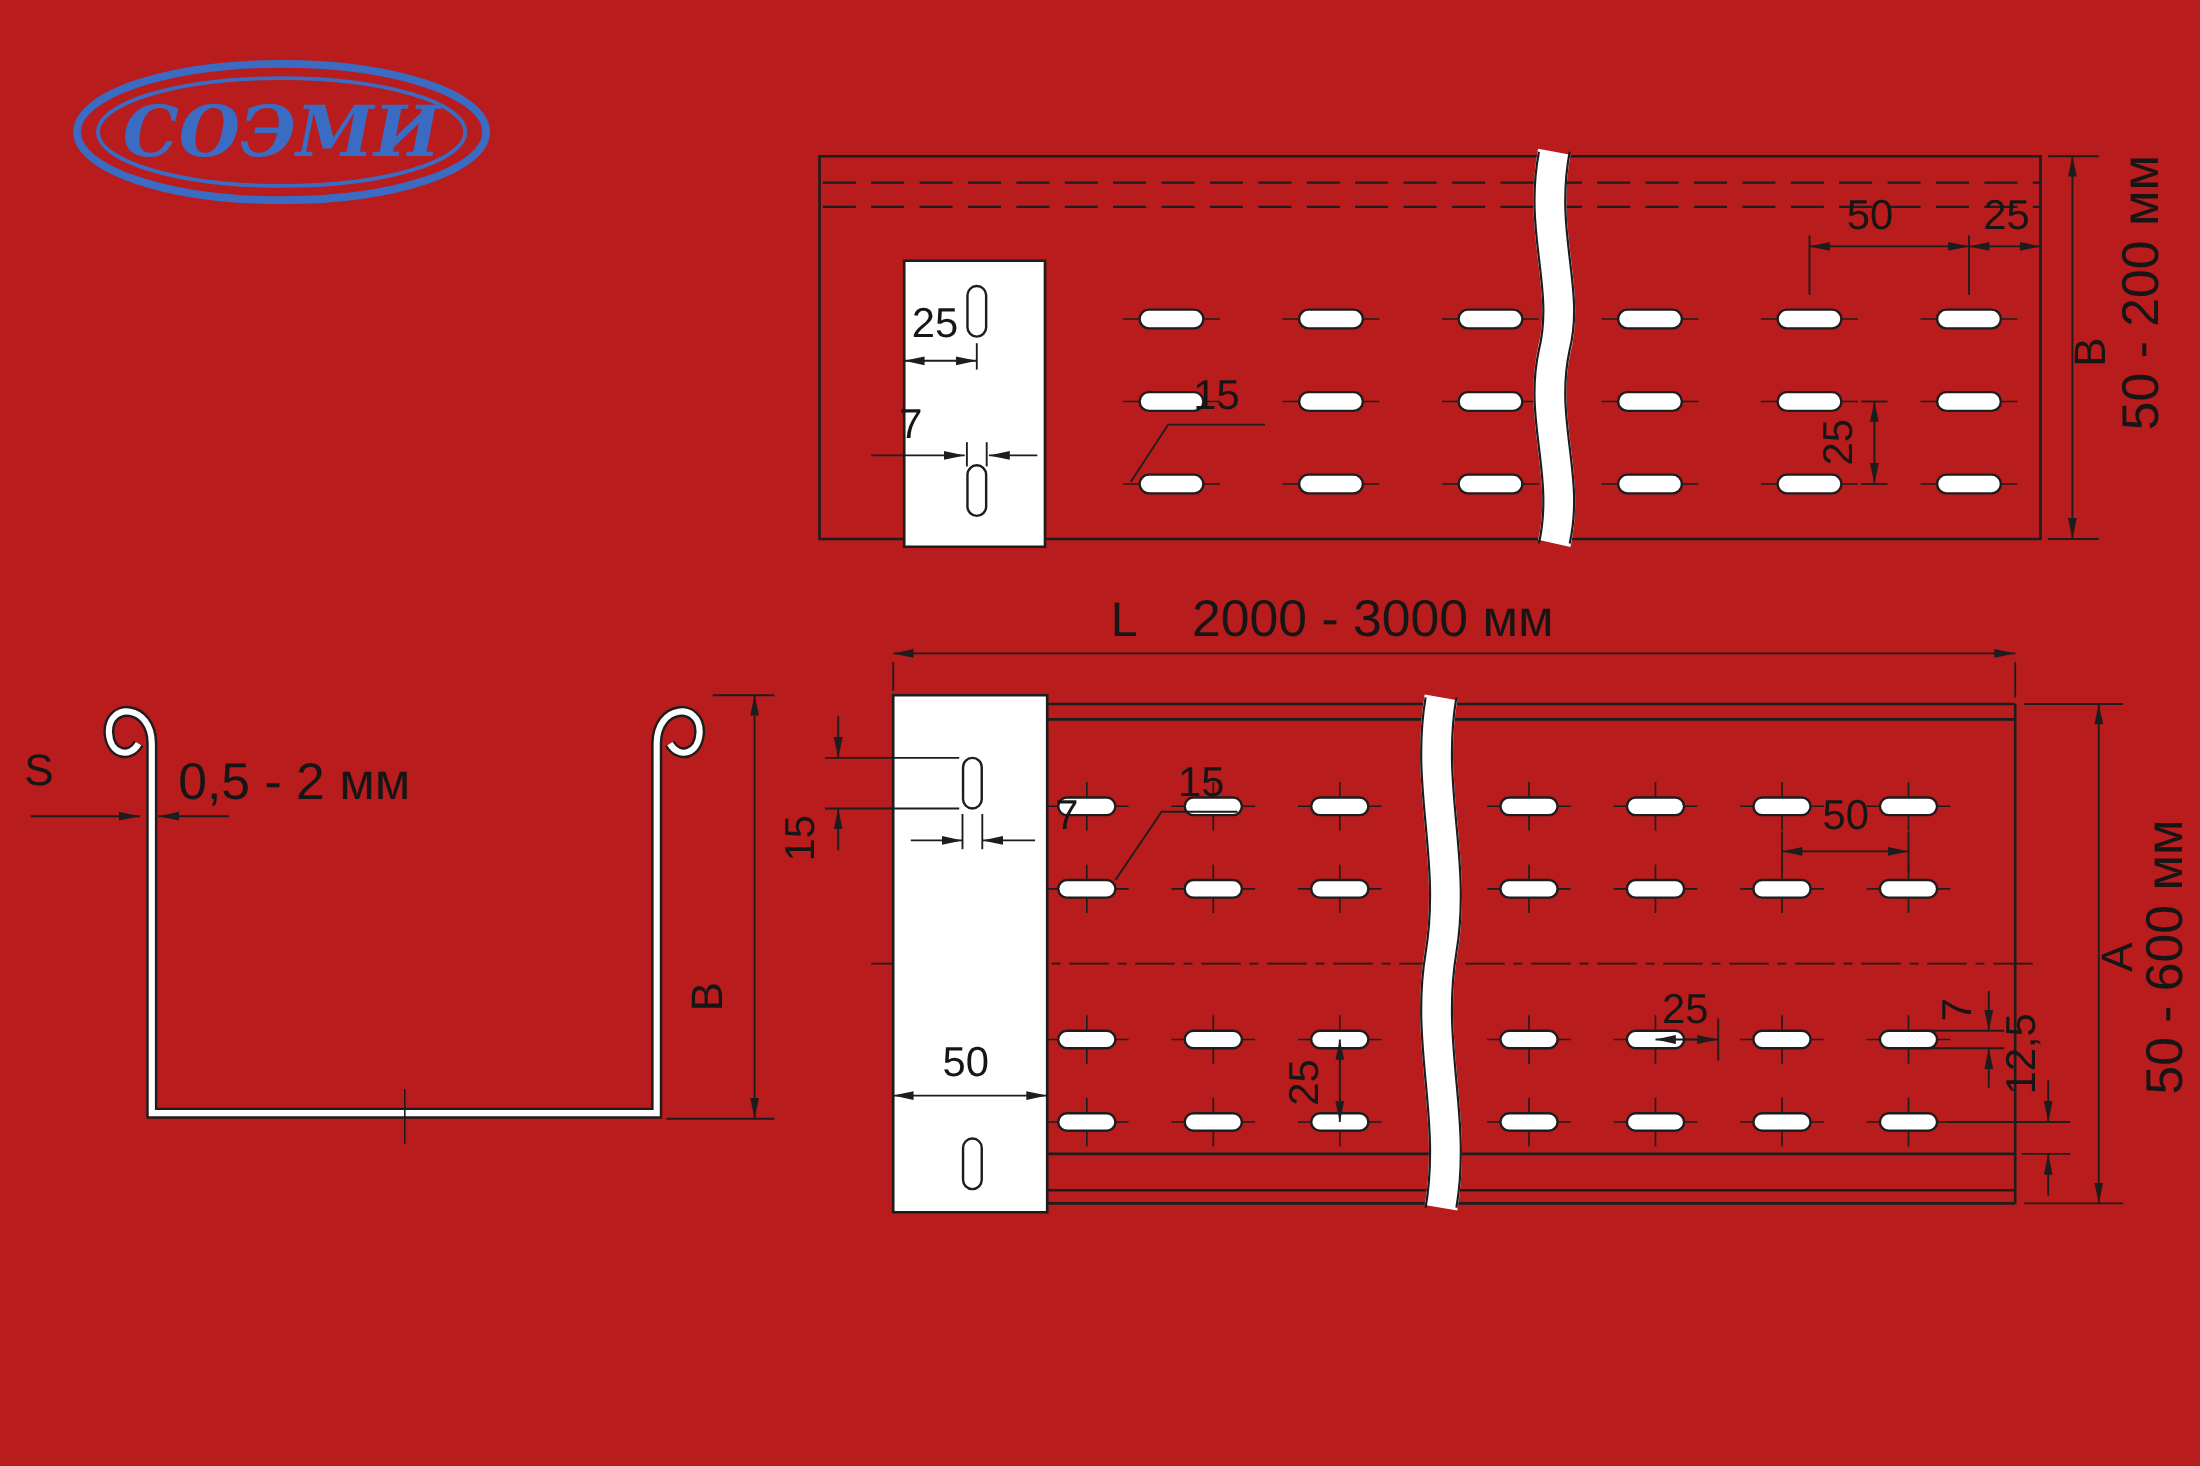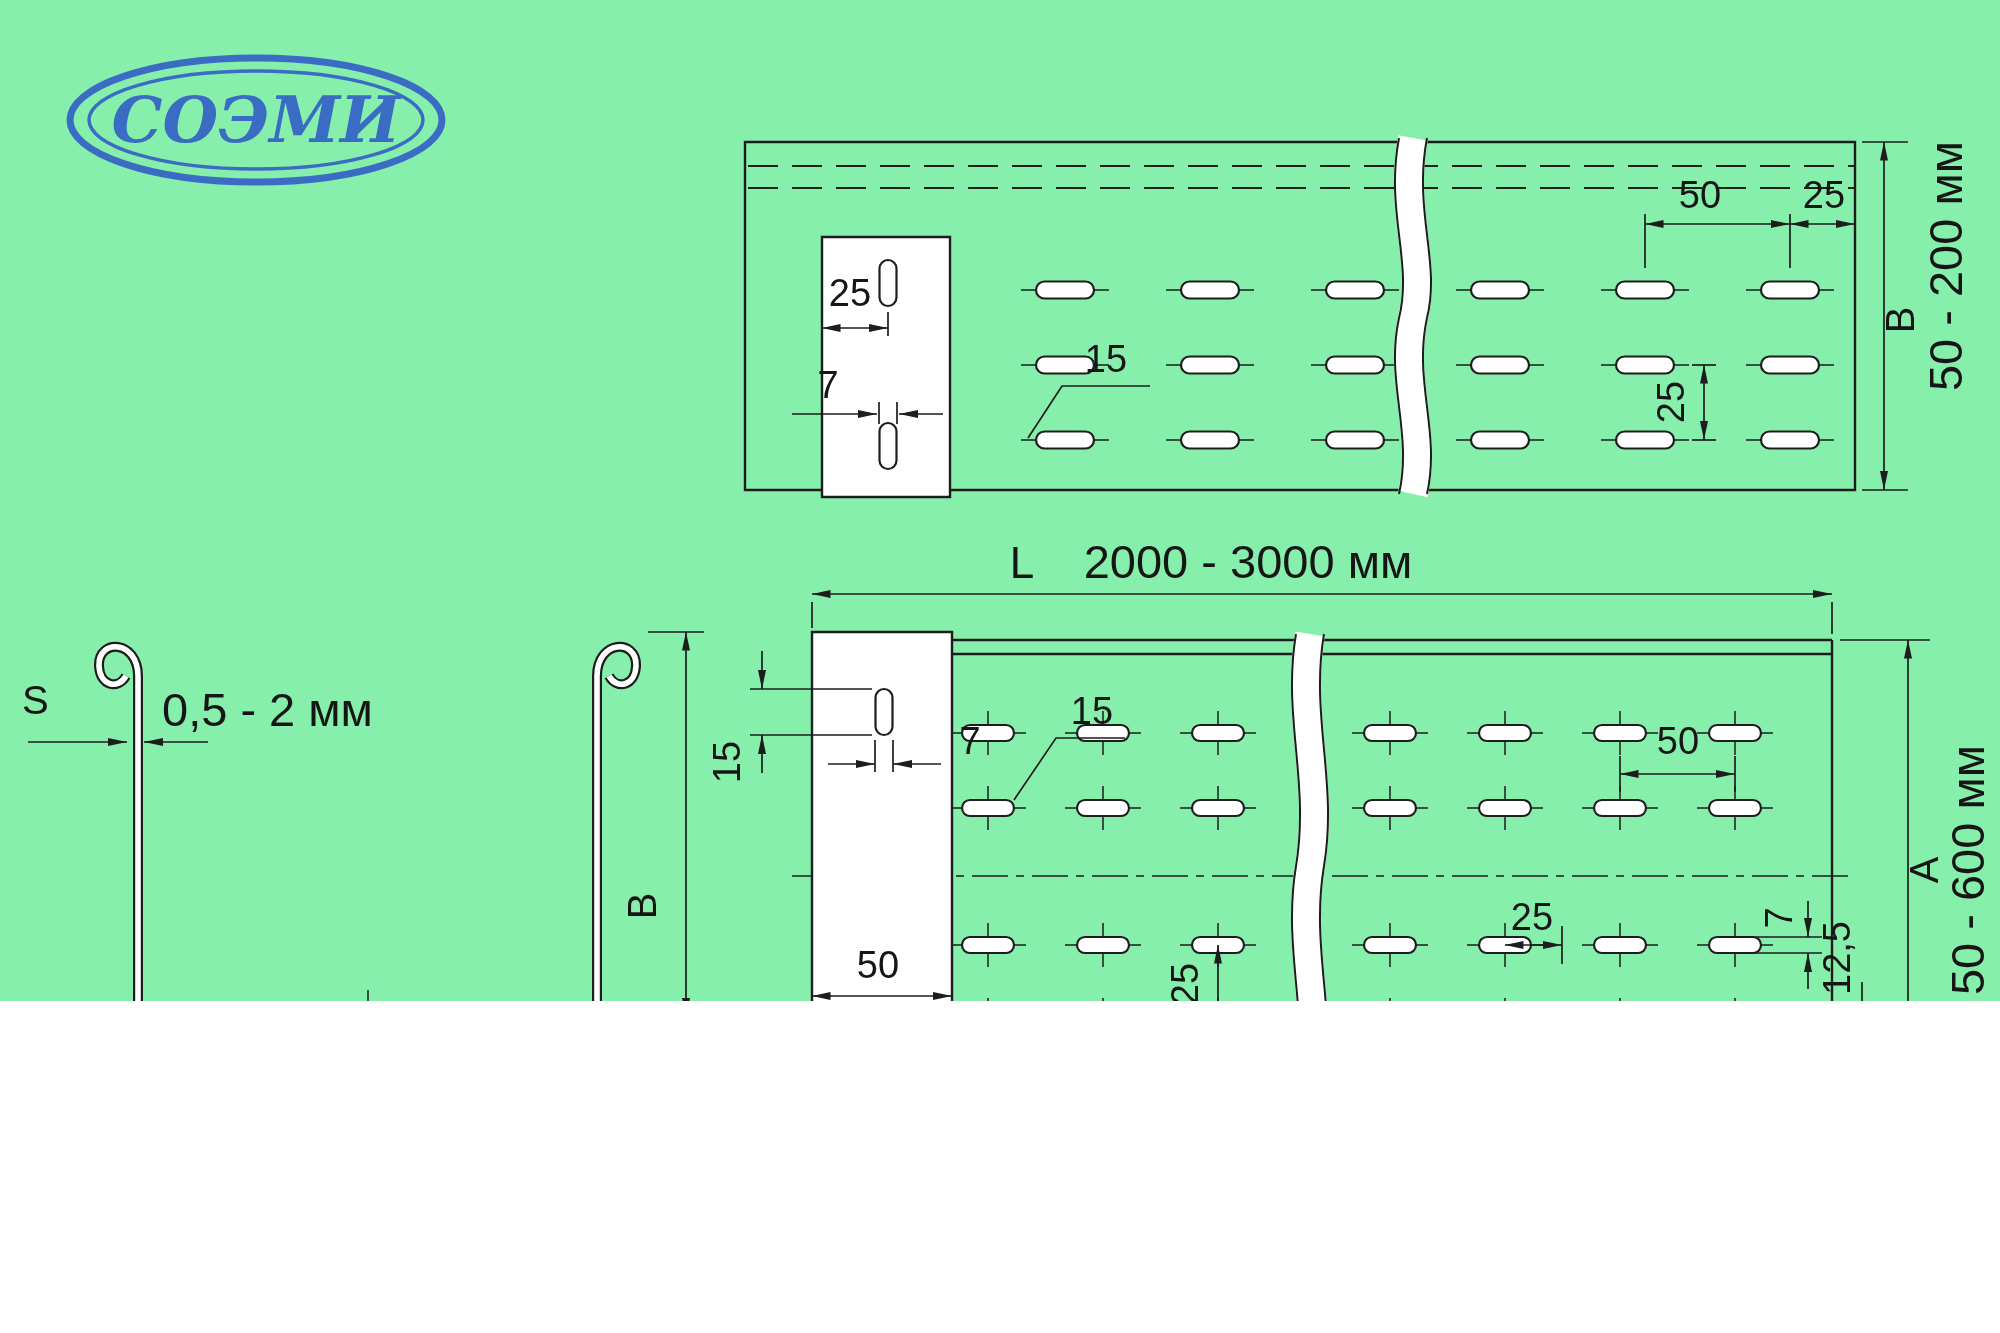--- a/index.html
+++ b/index.html
@@ -1,16 +1,16 @@
 <!DOCTYPE html>
 <html><head>
 <meta charset="utf-8">
 <style>
   html,body{margin:0;padding:0;background:#ffffff;}
-  .stage{position:relative;width:2000px;height:1001px;background:#86efac;overflow:hidden;}
+  .stage{position:relative;width:2000px;height:1333px;background:#b91c1c;overflow:hidden;}
   svg{display:block;}
   svg text{fill:#161616;font-family:"Liberation Sans","DejaVu Sans",sans-serif;}
   .dt{font-size:38px;text-anchor:middle;}
   .bt{font-size:47px;text-anchor:middle;}
   .lt{font-size:44px;text-anchor:middle;}
   .st{font-size:40px;}
   .as{text-anchor:start;}
   .logo-t{font-size:64px;text-anchor:middle;font-family:"DejaVu Serif","Liberation Serif",serif;font-style:italic;font-weight:700;fill:#3a6cc4;}
   .ol{stroke:#1d1d1d;stroke-width:2.4;fill:none;}
   .olf{stroke:#1d1d1d;stroke-width:2.4;fill:#ffffff;}

